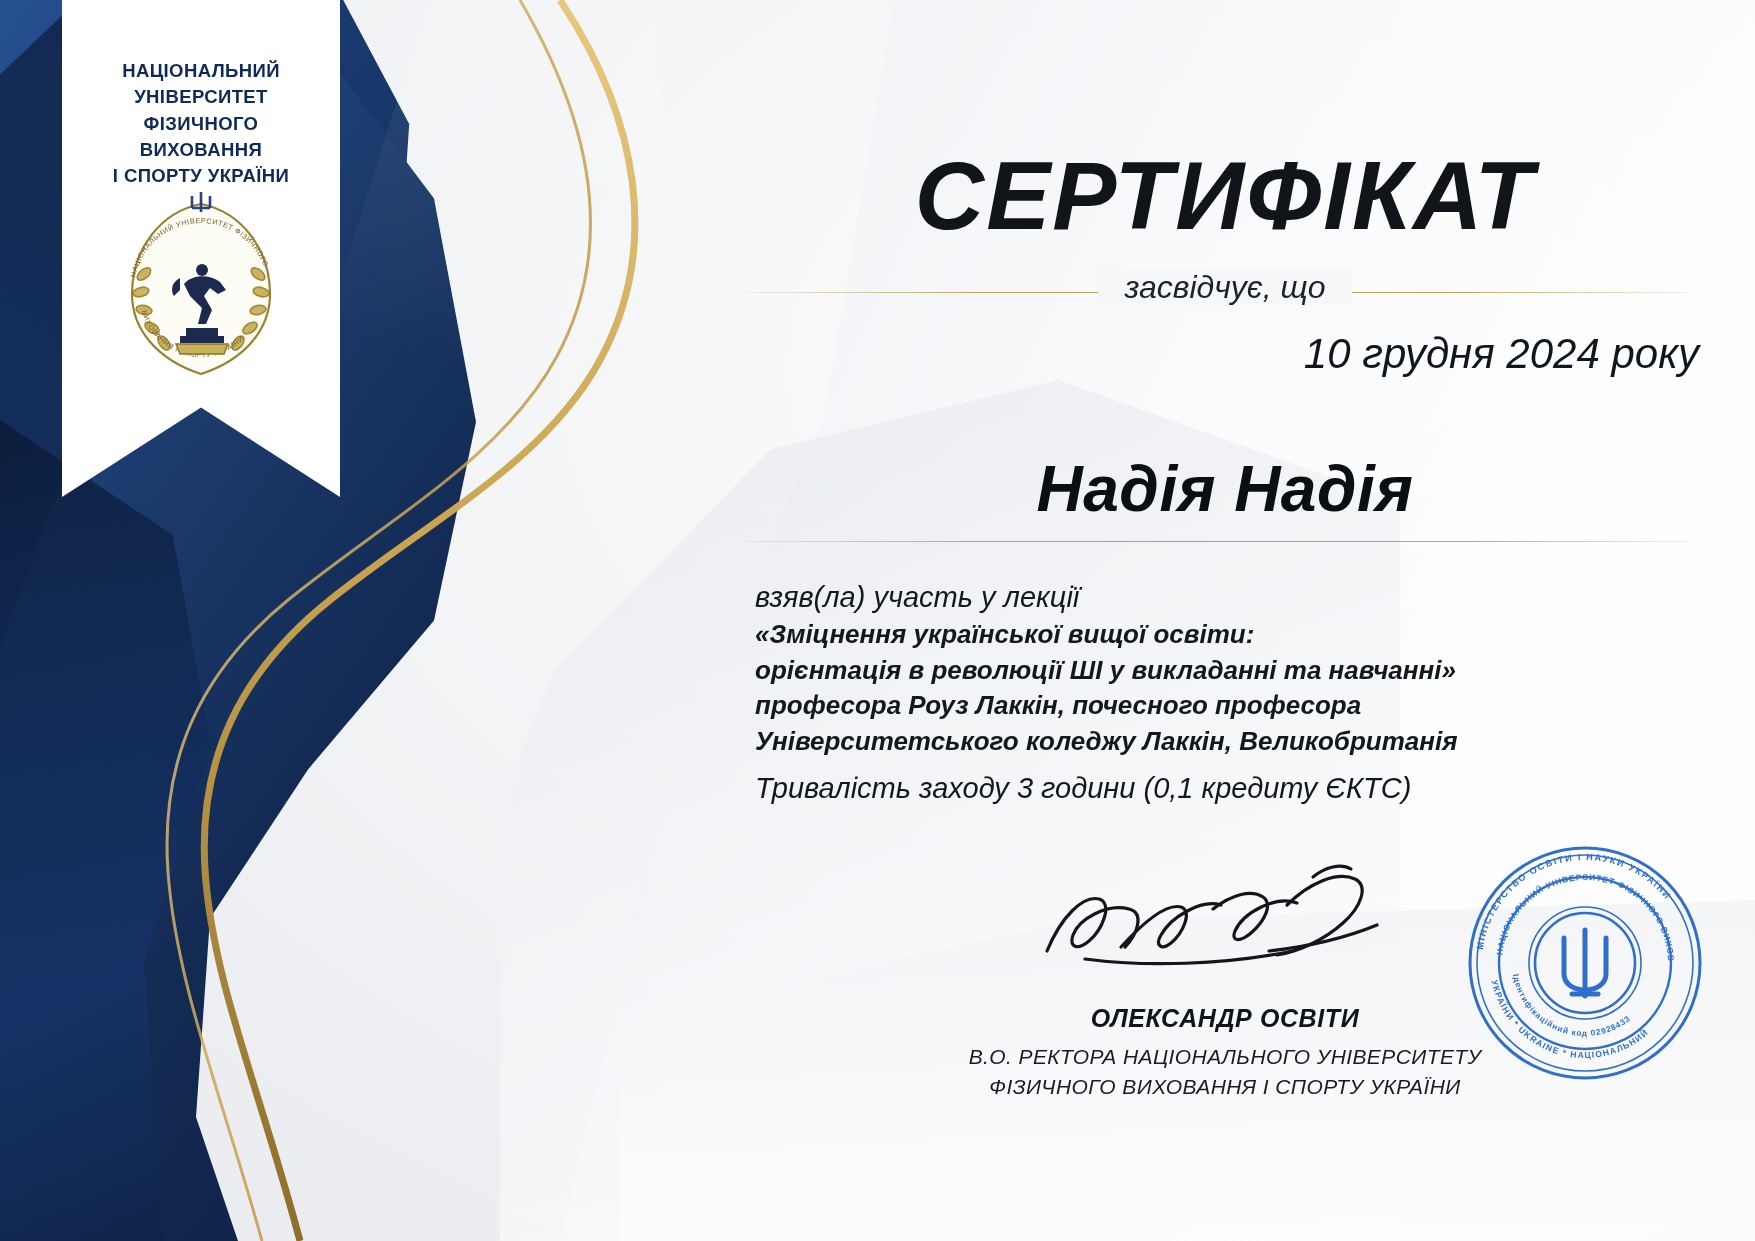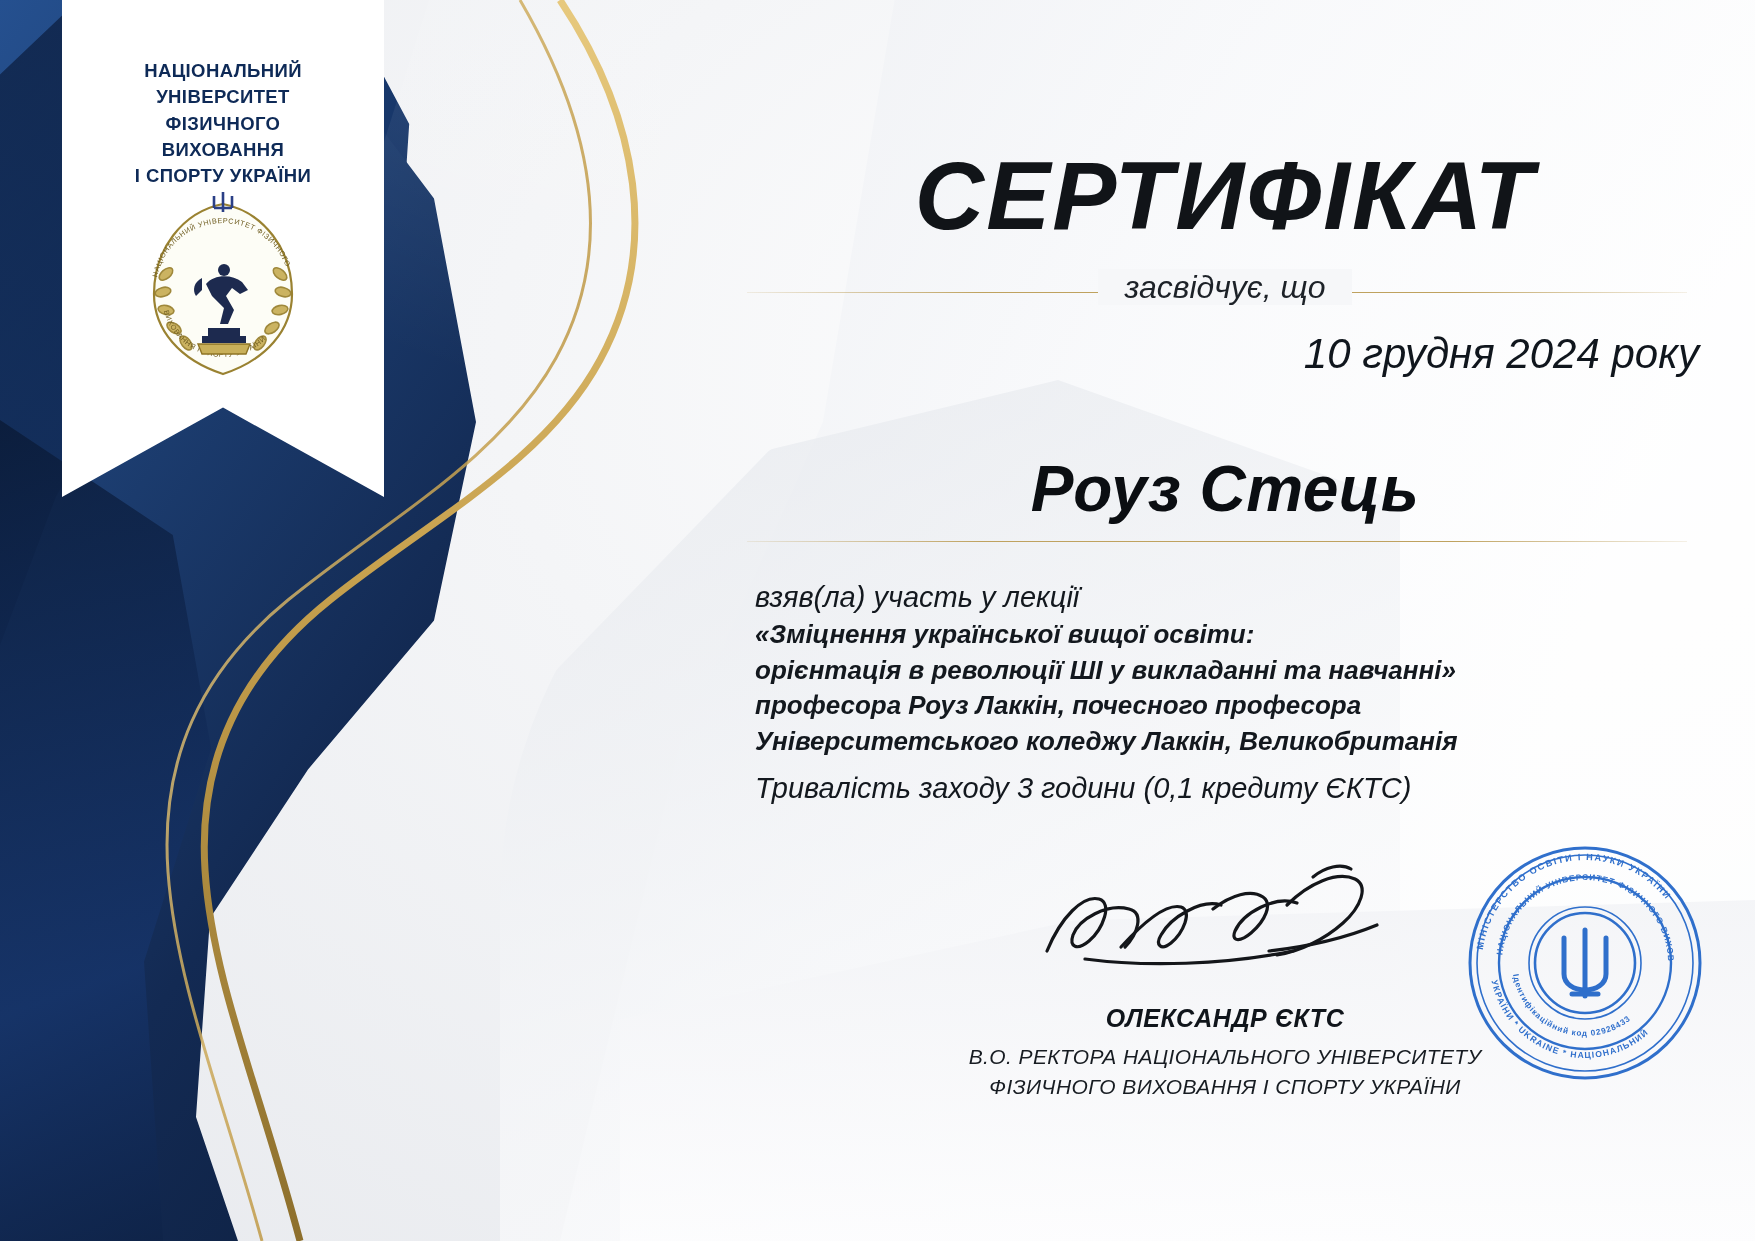--- a/index.html
+++ b/index.html
@@ -114,21 +114,21 @@
     width: 760px;
     height: 1241px;
     pointer-events: none;
   }
 
   
   .ribbon {
     position: absolute;
     left: 62px;
     top: 0;
-    width: 322px;
+    width: 278px;
     height: 497px;
     background: #ffffff;
     clip-path: polygon(0% 0%, 100% 0%, 100% 100%, 50% 82%, 0% 100%);
     box-shadow: 0 6px 24px rgba(0,0,0,0.22);
   }
   .ribbon-title {
     position: absolute;
     top: 58px;
     left: 0;
     width: 100%;
@@ -363,21 +363,21 @@
 
     <div class="cert-title">СЕРТИФІКАТ</div>
 
     <div class="rule rule-top"></div>
     <div class="attests">
       <span>засвідчує, що</span>
     </div>
 
     <div class="cert-date">10 грудня 2024 року</div>
 
-    <div class="recipient">Роуз Стець</div>
+    <div class="recipient">Надія Надія</div>
     <div class="rule rule-bottom"></div>
 
     <div class="body-block">
       <div class="body-line">взяв(ла) участь у лекції</div>
       <div class="body-line bold">«Зміцнення української вищої освіти:</div>
       <div class="body-line bold">орієнтація в революції ШІ у викладанні та навчанні»</div>
       <div class="body-line bold">професора Роуз Лаккін, почесного професора</div>
       <div class="body-line bold">Університетського коледжу Лаккін, Великобританія</div>
       <div class="body-line duration">Тривалість заходу 3 години (0,1 кредиту ЄКТС)</div>
     </div>
@@ -387,21 +387,21 @@
         <g fill="none" stroke="#14161a" stroke-width="3.2" stroke-linecap="round" stroke-linejoin="round">
           <path d="M22 96 C 36 62 58 40 74 44 C 88 48 78 74 64 86 C 52 96 44 92 48 80 C 54 64 82 48 104 54 C 120 58 112 80 100 92"></path>
           <path d="M96 92 C 116 70 140 48 156 52 C 168 56 158 78 146 88 C 136 96 130 90 136 80 C 146 62 176 44 196 50"></path>
           <path d="M188 54 C 206 40 226 34 238 42 C 248 49 240 66 226 78 C 214 88 206 86 210 76 C 218 58 250 40 272 48"></path>
           <path d="M262 50 C 284 28 312 16 330 24 C 344 31 336 52 318 68 C 300 84 276 96 252 100"></path>
           <path d="M244 96 C 280 92 318 84 352 70"></path>
           <path d="M60 104 C 120 112 200 110 268 96"></path>
           <path d="M288 22 C 300 12 316 8 326 14"></path>
         </g>
       </svg>
-      <div class="sig-name">ОЛЕКСАНДР ЄКТС</div>
+      <div class="sig-name">ОЛЕКСАНДР ОСВІТИ</div>
       <div class="sig-role">
         <div>В.О. РЕКТОРА НАЦІОНАЛЬНОГО УНІВЕРСИТЕТУ</div>
         <div>ФІЗИЧНОГО ВИХОВАННЯ І СПОРТУ УКРАЇНИ</div>
       </div>
     </div>
   </div>
 
   <svg class="stamp" viewBox="0 0 250 250">
     <defs>
       <path id="stOuterTop" d="M 22 125 A 103 103 0 0 1 228 125"></path>

